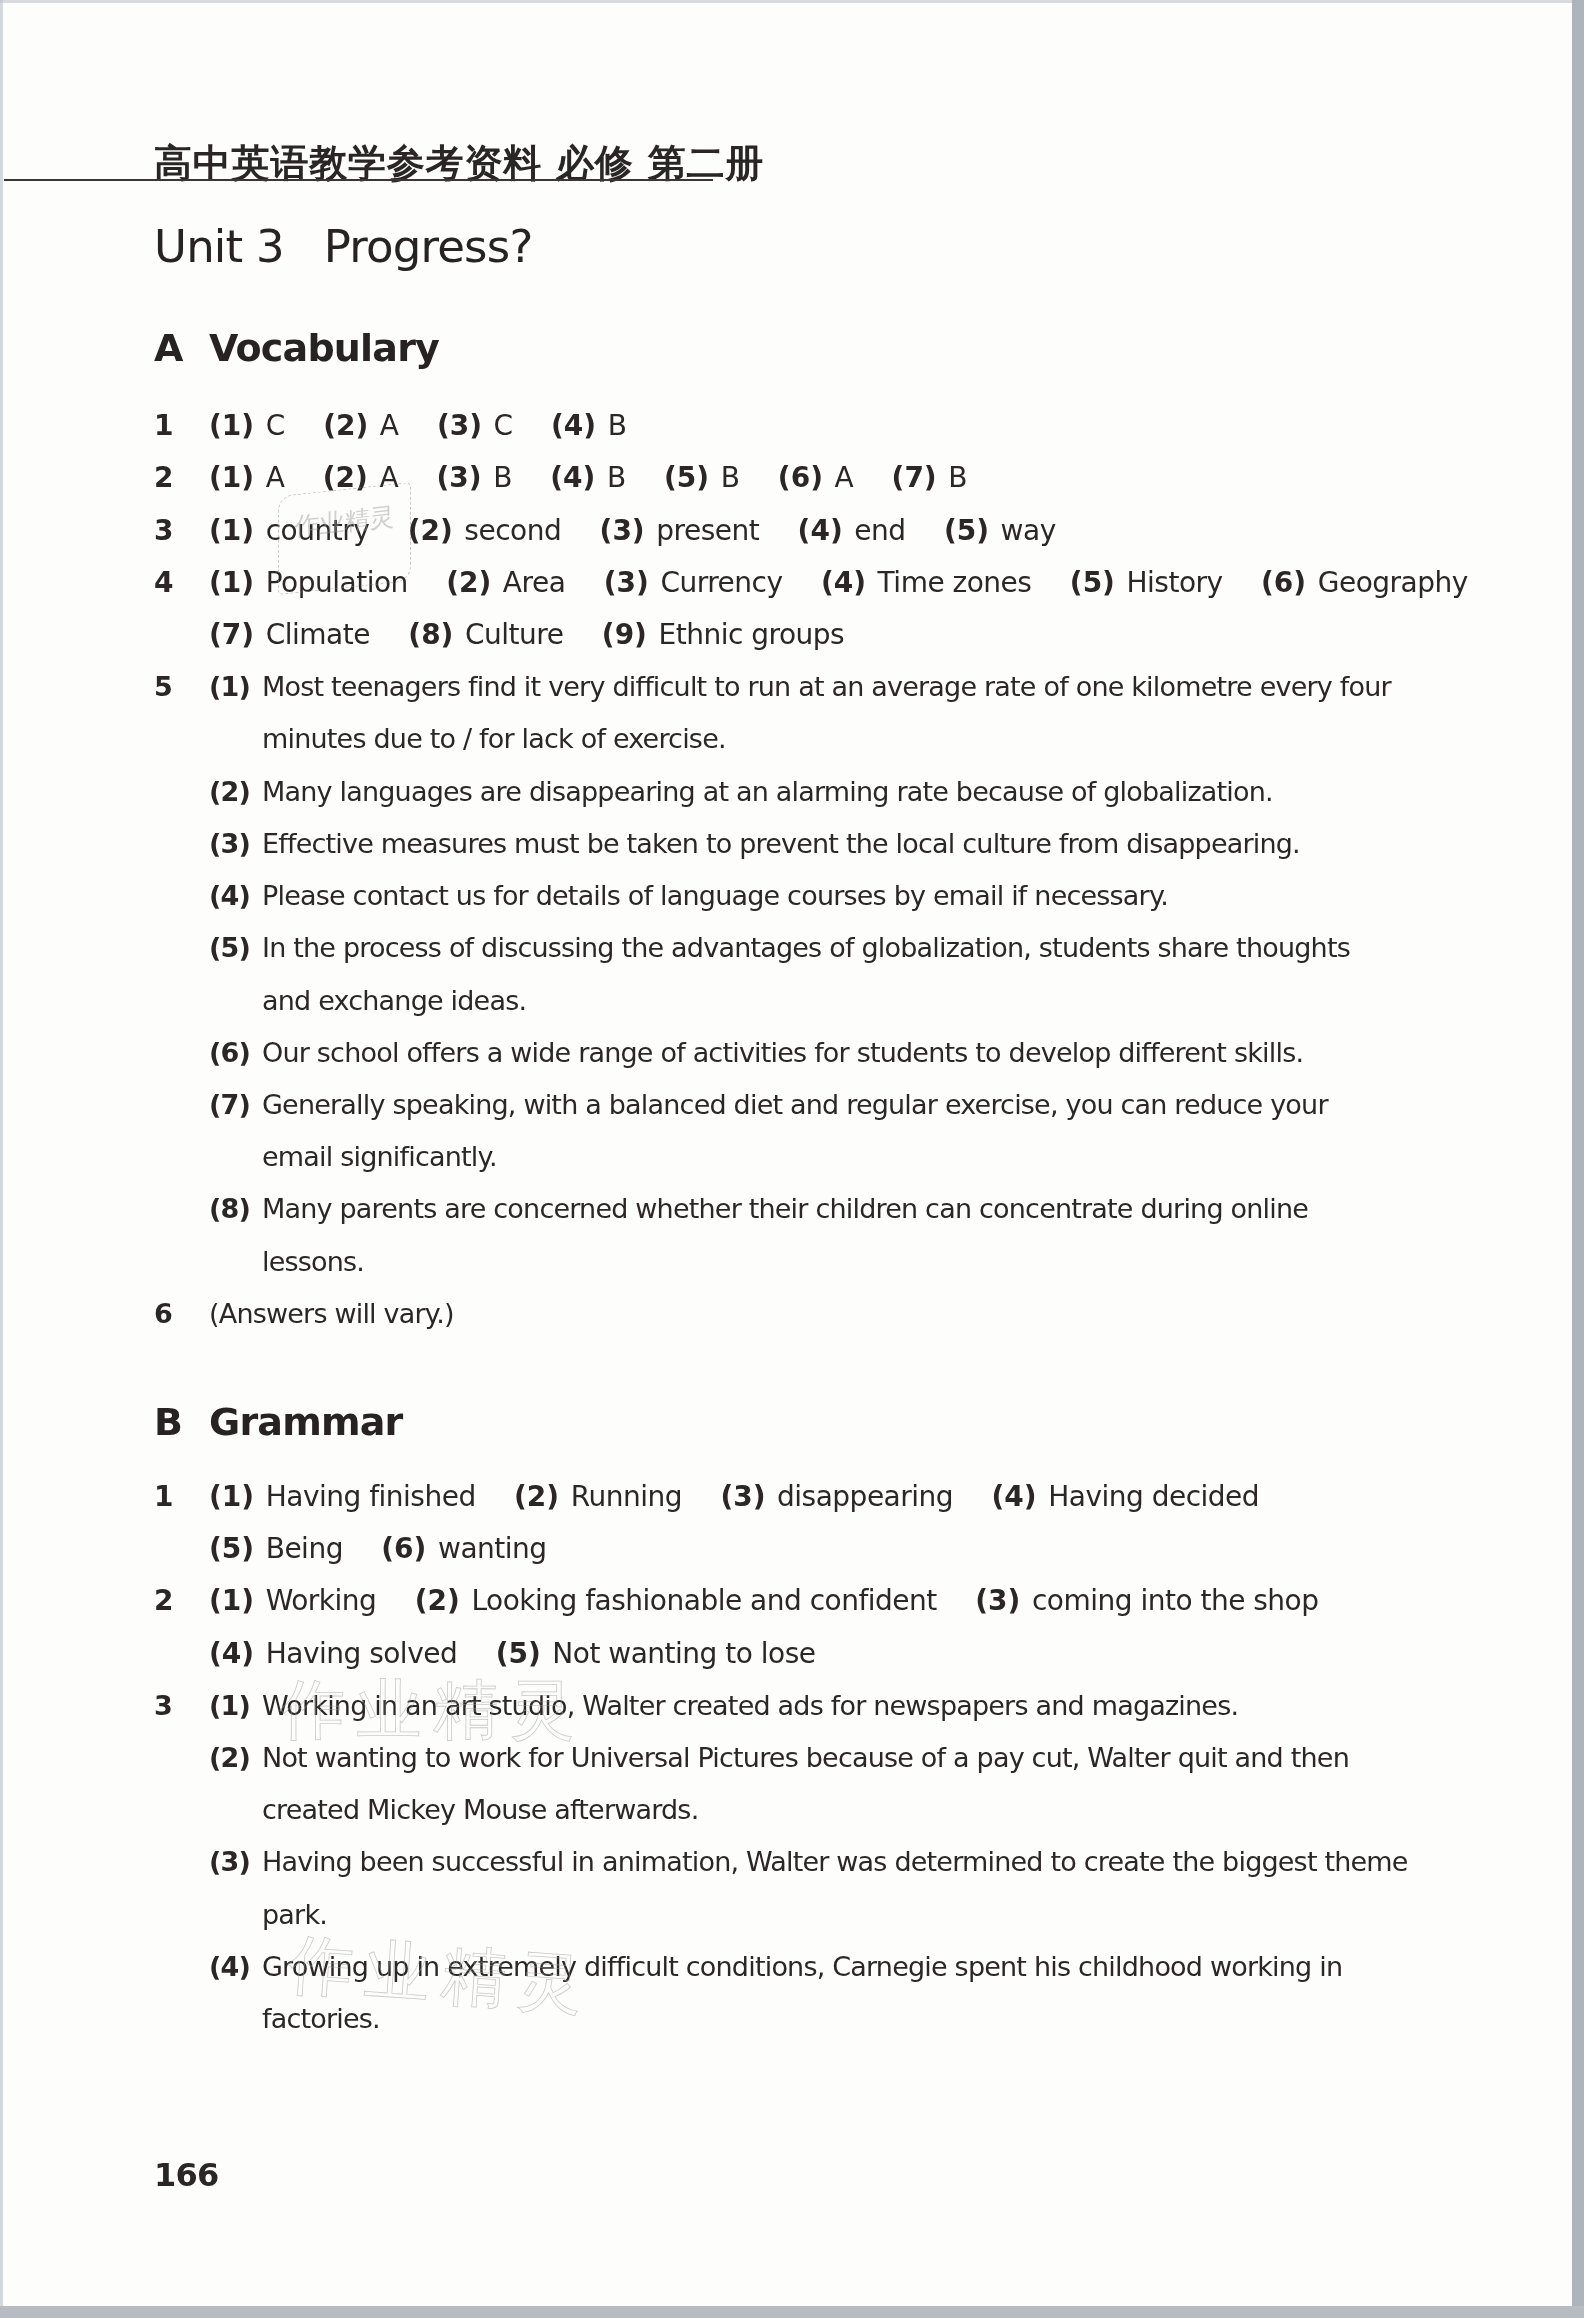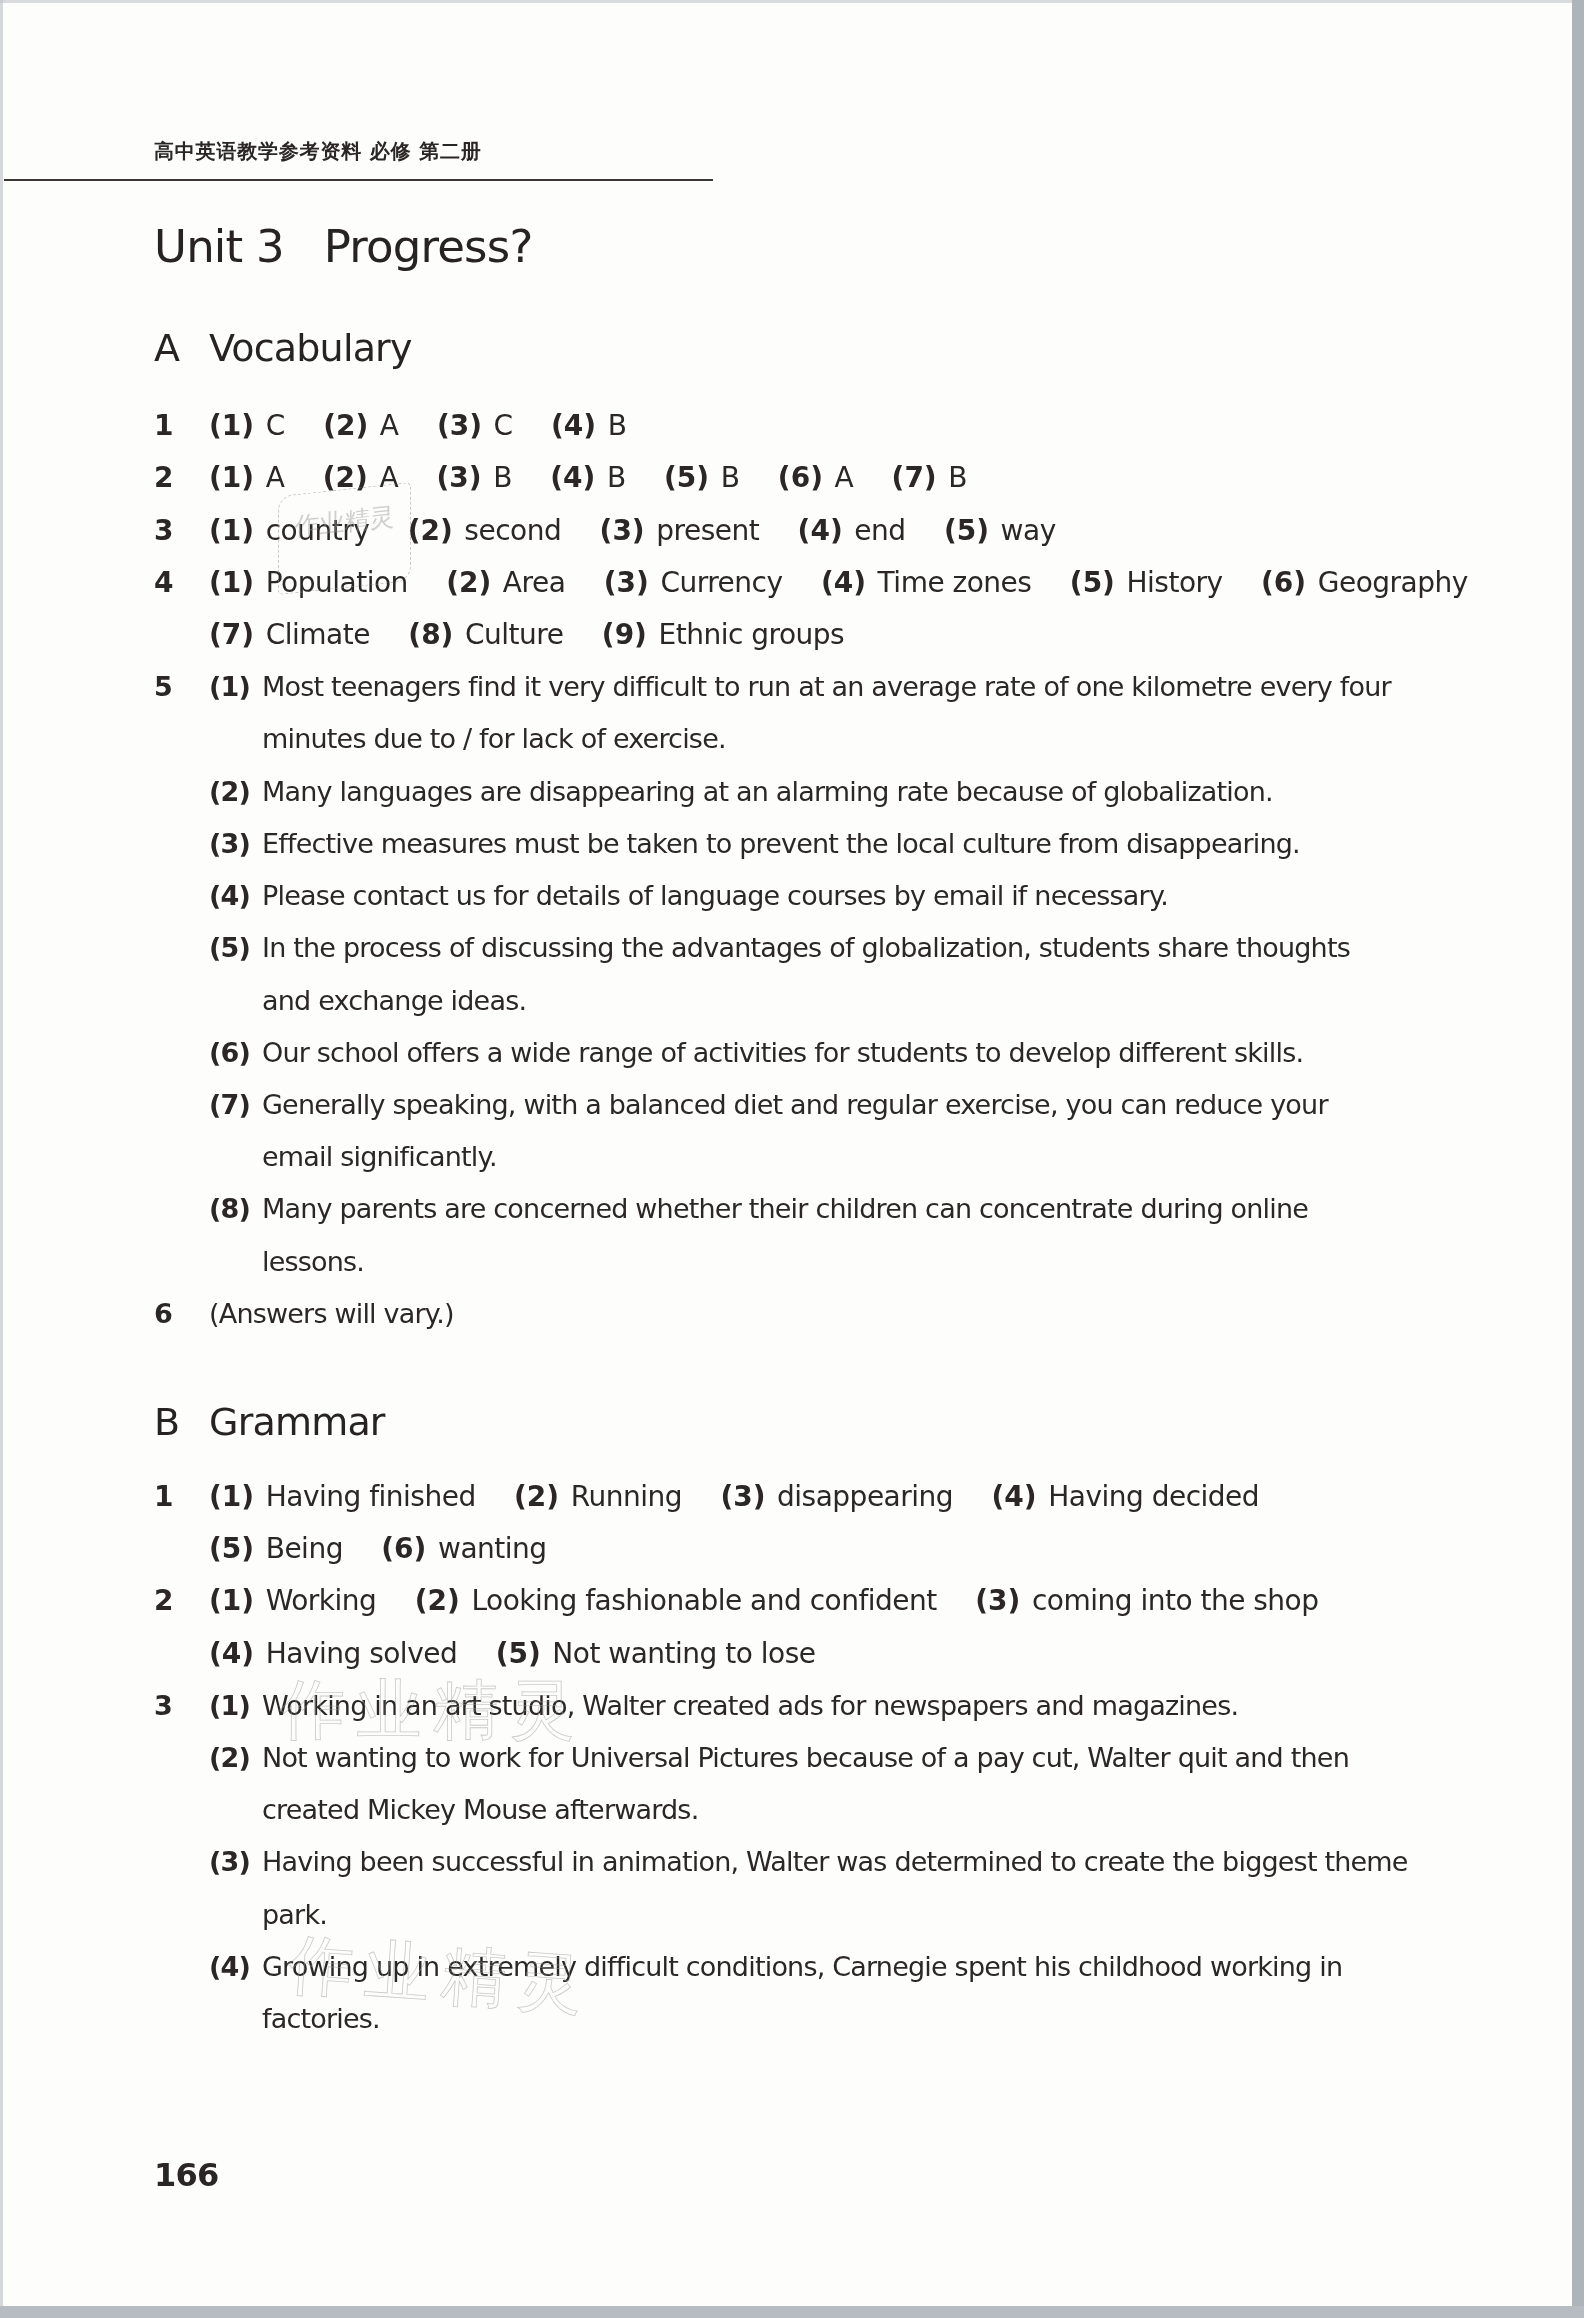--- a/index.html
+++ b/index.html
@@ -10,36 +10,36 @@
     color: #2b2727;
   }
   .scan-top { position: absolute; left: 0; top: 0; width: 1574px; height: 2.5px; background: #b9bec2; opacity: .55; }
   .scan-left { position: absolute; left: 0; top: 0; width: 3.3px; height: 2319px; background: #c3c8cc; opacity: .7; }
   .scan-right { position: absolute; left: 1572px; top: 0; width: 12.4px; height: 2319px; background: #aeb5ba; }
   .scan-bottom { position: absolute; left: 0; top: 2306px; width: 1584px; height: 12.4px; background: #b6bcc1; }
 
   .running-header {
     position: absolute; left: 154px; top: 138px;
     font-family: "DejaVu Serif", "Liberation Serif", serif;
-    font-size: 20px; font-weight: bold; letter-spacing: 0.8px; color: #2a2626;
+    font-size: 38px; font-weight: bold; letter-spacing: 0.8px; color: #2a2626;
     white-space: nowrap;
     text-align: center;
   }
   .header-rule { position: absolute; left: 4.1px; top: 179px; width: 709px; height: 1.7px; background: #3a3636; }
 
   .unit-title {
     position: absolute; left: 154px; top: 220px;
     font-family: "DejaVu Sans", sans-serif; font-weight: normal; font-size: 45px;
     letter-spacing: -0.8px; white-space: nowrap; color: #272323;
   }
   .unit-title .gap { display: inline-block; width: 40px; }
 
   .section-heading {
     position: absolute; left: 154px;
-    font-family: "DejaVu Sans", sans-serif; font-weight: normal; font-size: 38px;
+    font-family: "DejaVu Sans", sans-serif; font-weight: bold; font-size: 38px;
     letter-spacing: -0.8px; white-space: nowrap; color: #272323;
   }
   .section-heading .letter { display: inline-block; width: 55px; }
 
   .line {
     position: absolute; left: 154px; height: 52px; line-height: 52px;
     font-size: 28px; white-space: nowrap; letter-spacing: -0.5px;
   }
   .qnum { position: absolute; left: 0; width: 50px; font-weight: bold; }
   .sub { position: absolute; left: 55px; }

